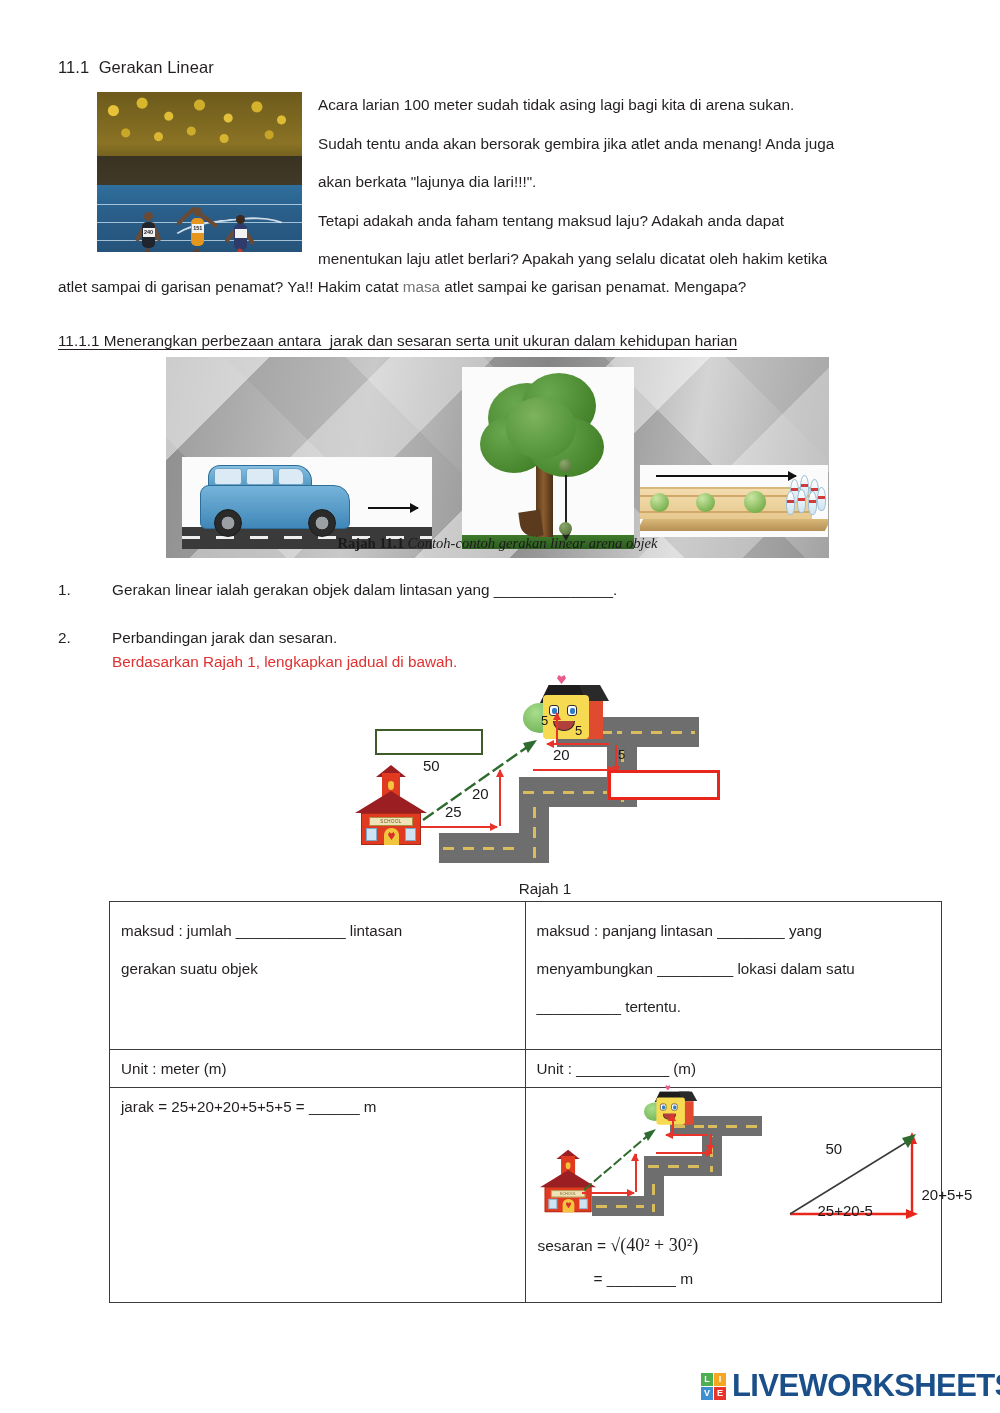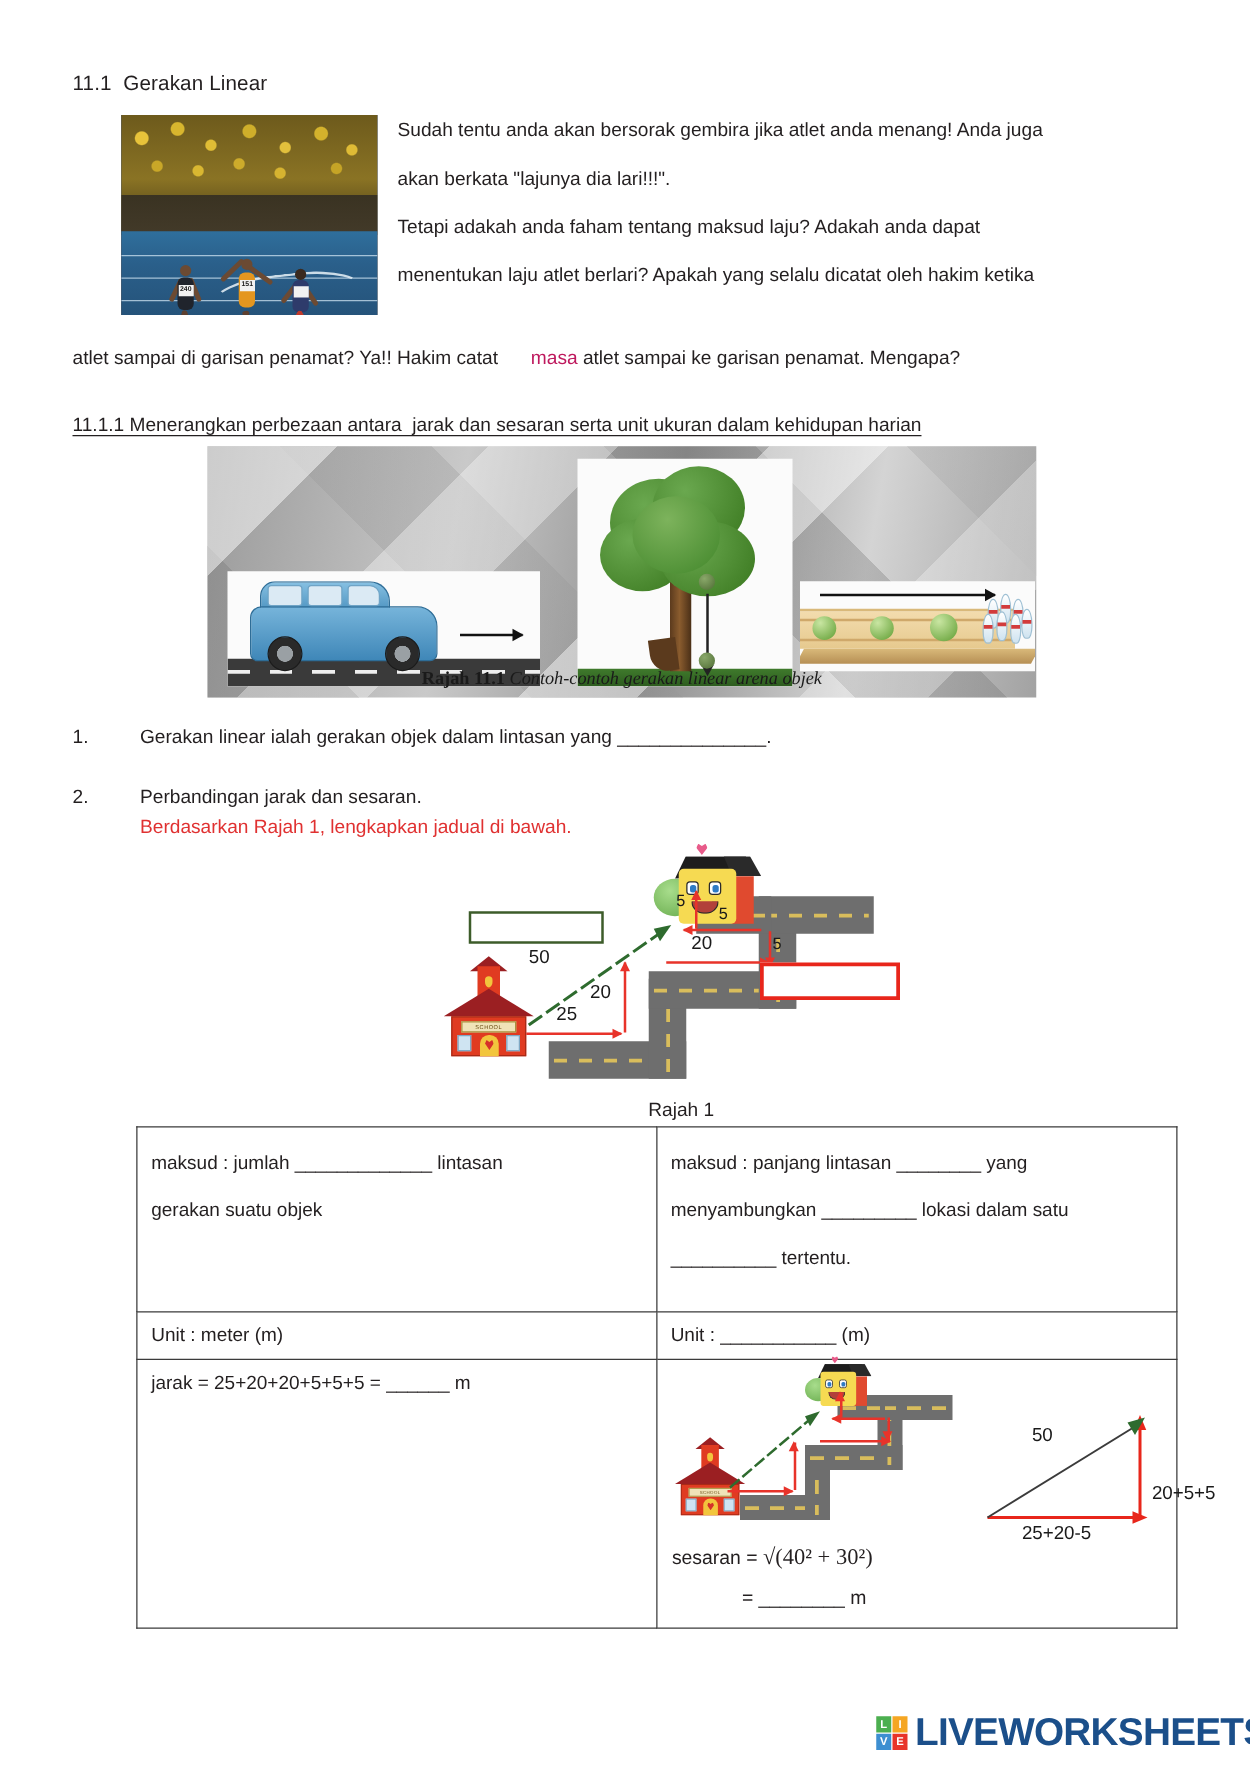--- a/index.html
+++ b/index.html
@@ -109,21 +109,21 @@
 
   
   .intro-lines { position: absolute; left: 318px; top: 86px; width: 630px; }
   .intro-lines p, .intro-wide p {
     margin: 0 0 0 0;
     font-size: 15.3px;
     line-height: 38.5px;
     white-space: pre-wrap;
   }
   .intro-wide { position:absolute; left:58px; top:268px; width: 900px; }
-  .hl-masa { color: #be185d; margin-left: 22px; }
+  .hl-masa { color: #737373; }
 
   
   .sub-title {
     position:absolute; left:58px; top:332px;
     font-size: 15.3px;
     text-decoration: underline;
     text-underline-offset: 3px;
     white-space: pre;
   }
 
@@ -366,20 +366,21 @@
         <div class="torso"></div>
           <div class="head"></div>
         <div class="bib"></div>
         <div class="leg a"></div>
           <div class="leg b"></div>
       </div>
     </div>
   </div>
 
   <div class="intro-lines">
+    <p>Acara larian 100 meter sudah tidak asing lagi bagi kita di arena sukan.</p>
     <p>Sudah tentu anda akan bersorak gembira jika atlet anda menang! Anda juga</p>
     <p>akan berkata "lajunya dia lari!!!".</p>
     <p>Tetapi adakah anda faham tentang maksud laju? Adakah anda dapat</p>
     <p>menentukan laju atlet berlari? Apakah yang selalu dicatat oleh hakim ketika</p>
   </div>
   <div class="intro-wide">
     <p><span>atlet sampai di garisan penamat? Ya!! Hakim catat </span><span class="hl-masa">masa</span><span> atlet sampai ke garisan penamat. Mengapa?</span></p>
   </div>
 
   <div class="sub-title">11.1.1 Menerangkan perbezaan antara  jarak dan sesaran serta unit ukuran dalam kehidupan harian</div>
@@ -612,21 +613,21 @@
           <svg width="170" height="120">
             <line x1="6" y1="96" x2="126" y2="96" stroke="#e8261b" stroke-width="2.4"></line>
             <polygon points="134,96 122,91 122,101" fill="#e8261b"></polygon>
             <line x1="128" y1="96" x2="128" y2="22" stroke="#e8261b" stroke-width="2.4"></line>
             <polygon points="128,14 123,26 133,26" fill="#e8261b"></polygon>
             <line x1="6" y1="96" x2="126" y2="22" stroke="#3b3b3b" stroke-width="1.6"></line>
             <polygon points="132,16 118,20 124,30" fill="#2e6b2e"></polygon>
           </svg>
           <div class="dimcap" style="left:42px; top:22px;">50</div>
           <div class="dimcap" style="left:138px; top:68px;">20+5+5</div>
-          <div class="dimcap" style="left:34px; top:100px;">25+20-5</div>
+          <div class="dimcap" style="left:34px; top:84px;">25+20-5</div>
         </div>
 
         <div class="sqrt-line">
           <span>sesaran = </span><span class="frm">√(40² + 30²)</span>
         </div>
         <div class="eq-line">= ________ m</div>
       </td>
     </tr>
   </tbody>
     </table>

